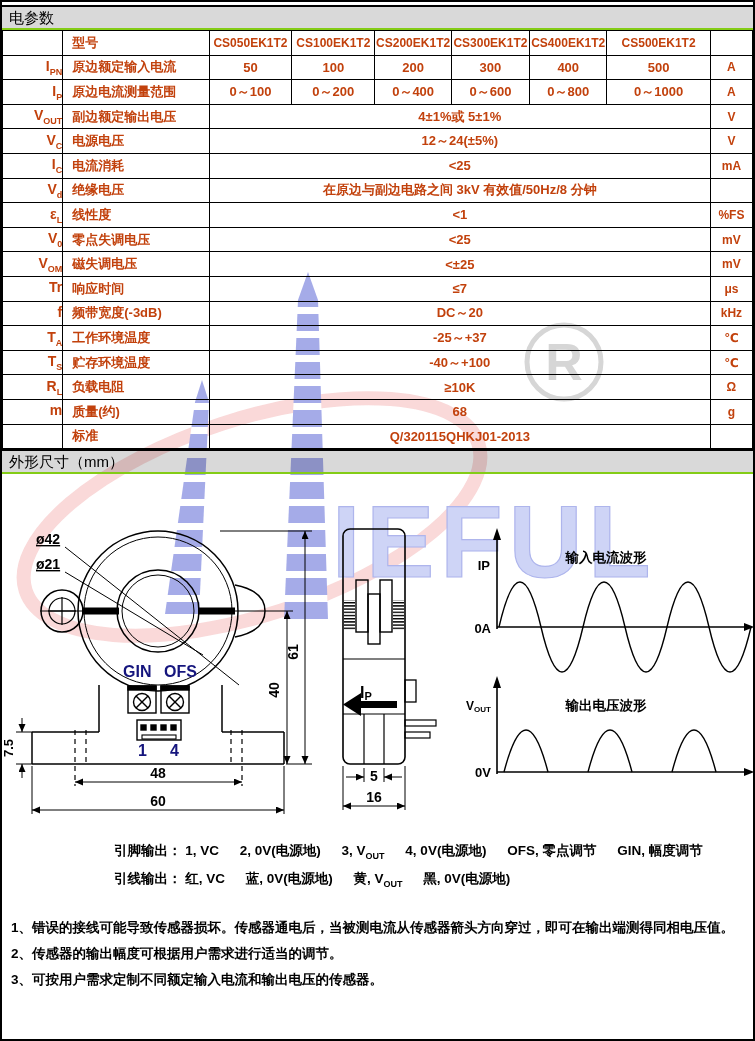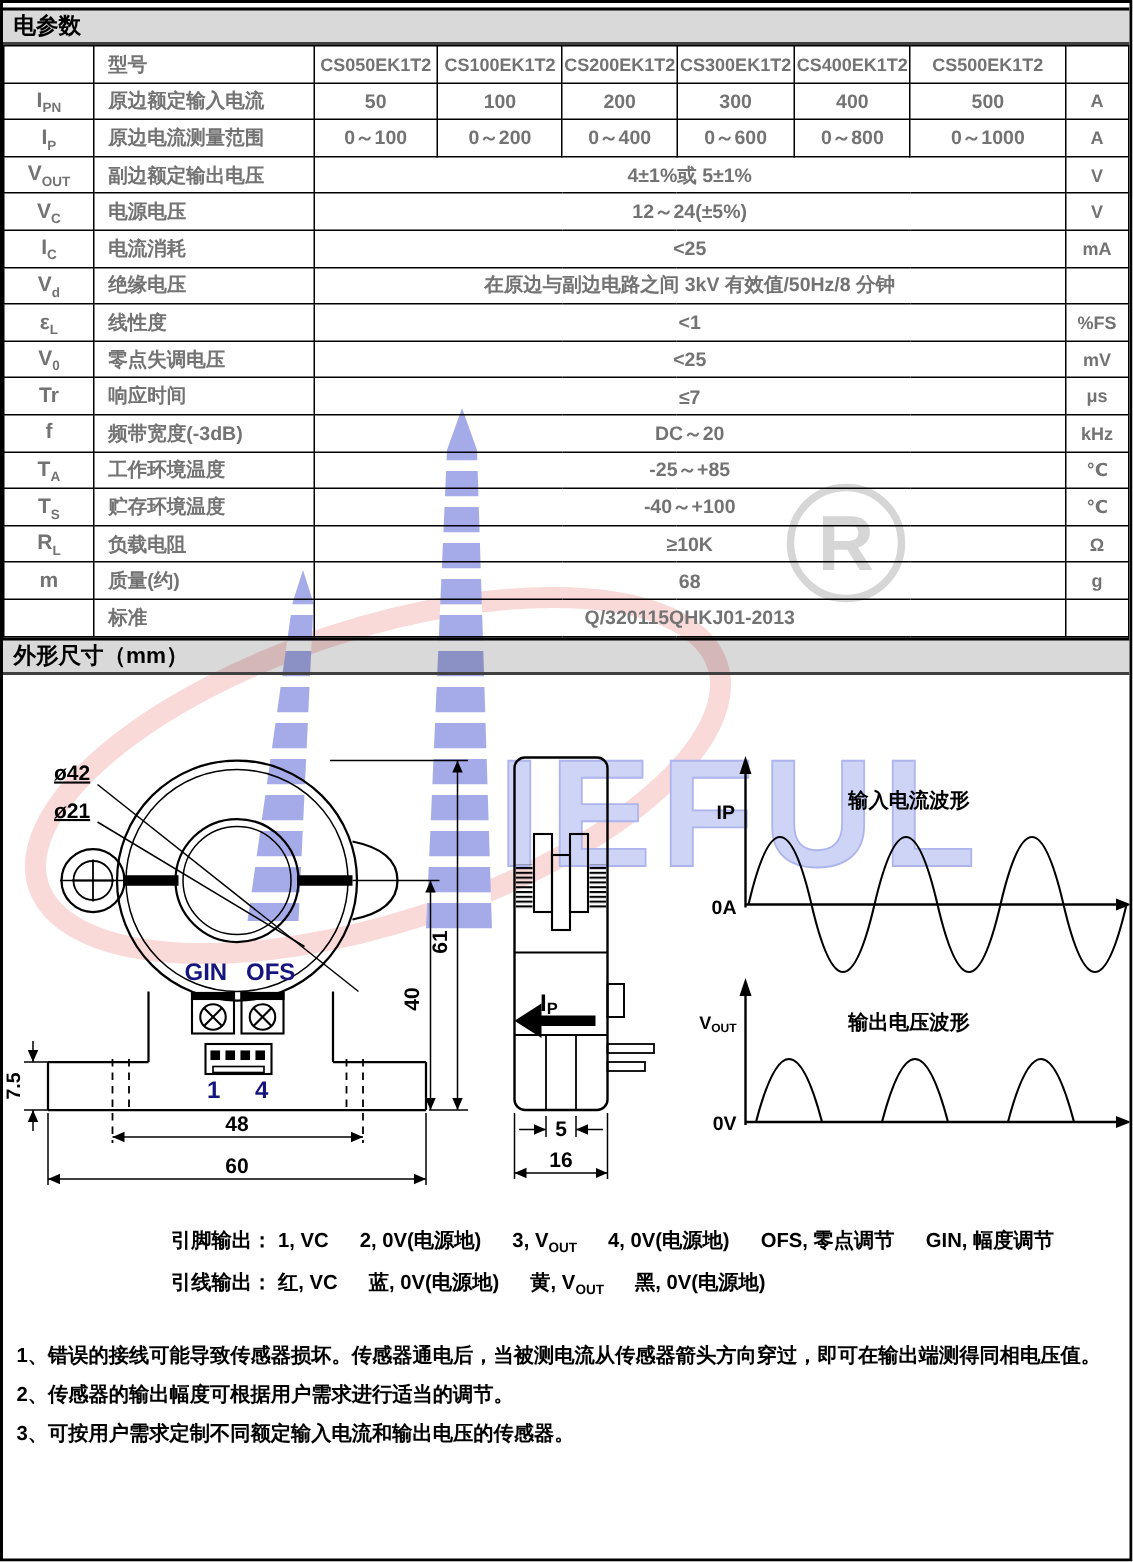--- a/index.html
+++ b/index.html
@@ -1,25 +1,25 @@
 <!DOCTYPE html>
 <html><head>
 <meta charset="utf-8">
 <style>
   html,body{margin:0;padding:0;background:#fff;}
   .page{position:relative;width:755px;height:1041px;background:#fff;border:2px solid #000;
         box-sizing:border-box;font-family:"Liberation Sans","DejaVu Sans",sans-serif;overflow:hidden;}
   .watermark{position:absolute;left:0;top:0;z-index:0;pointer-events:none;}
   .content{position:relative;z-index:1;}
   .topstrip{height:3px;}
-  .secbar{height:21px;border-top:2px solid #000;border-bottom:2px solid #404040;
-          background:rgba(0,0,0,0.15);font-weight:bold;font-size:15px;line-height:21px;padding-left:7px;}
-  table.ptable{border-collapse:collapse;width:751px;table-layout:fixed;font-size:13px;font-weight:bold;color:#737373;}
+  .secbar{height:21px;border-top:2px solid #000;border-bottom:2px solid #84cc16;
+          background:rgba(0,0,0,0.15);font-weight:normal;font-size:15px;line-height:21px;padding-left:7px;}
+  table.ptable{border-collapse:collapse;width:751px;table-layout:fixed;font-size:13px;font-weight:bold;color:#c2410c;}
   .ptable td{border:1px solid #000;height:23.6px;text-align:center;padding:0;overflow:hidden;white-space:nowrap;}
-  .ptable td.sym{font-size:14px;}
+  .ptable td.sym{font-size:14px;text-align:right;}
   .ptable td.pname{text-align:left;padding-left:9px;}
   .ptable td.unit{font-size:12px;}
   .ptable td.model{font-size:12px;}
   .ptable sub{font-size:9px;}
   .valcell{position:relative;}
   .valcell .cond{position:absolute;left:8px;top:50%;transform:translateY(-50%);margin-top:43px;}
   .valcell .cond .gap{display:inline-block;width:16px;}
   .dimsbox{position:relative;height:435px;}
   .pinline{position:absolute;left:112px;font-size:13.5px;font-weight:bold;white-space:nowrap;}
   .pinline .item{margin-right:17px;}
@@ -144,35 +144,44 @@
         <tr>
           <td class="sym"><span>V</span><sub>0</sub></td>
           <td class="pname">零点失调电压</td>
           <td colspan="6" class="valcell">
             <span class="cond"><span>T</span><sub>A</sub><span>=25℃</span></span>
             <span class="val">&lt;25</span>
           </td>
           <td class="unit">mV</td>
         </tr>
         <tr>
+          <td class="sym"><span>V</span><sub>OM</sub></td>
+          <td class="pname">磁失调电压</td>
+          <td colspan="6" class="valcell">
+            <span class="cond"><span>I</span><sub>PN</sub><span>→0</span></span>
+            <span class="val">&lt;±25</span>
+          </td>
+          <td class="unit">mV</td>
+        </tr>
+        <tr>
           <td class="sym"><span>Tr</span><sub></sub></td>
           <td class="pname">响应时间</td>
           <td colspan="6" class="valcell"><span class="val">≤7</span></td>
           <td class="unit">μs</td>
         </tr>
         <tr>
           <td class="sym"><span>f</span><sub></sub></td>
           <td class="pname">频带宽度(-3dB)</td>
           <td colspan="6" class="valcell"><span class="val">DC～20</span></td>
           <td class="unit">kHz</td>
         </tr>
         <tr>
           <td class="sym"><span>T</span><sub>A</sub></td>
           <td class="pname">工作环境温度</td>
-          <td colspan="6" class="valcell"><span class="val">-25～+85</span></td>
+          <td colspan="6" class="valcell"><span class="val">-25～+37</span></td>
           <td class="unit">℃</td>
         </tr>
         <tr>
           <td class="sym"><span>T</span><sub>S</sub></td>
           <td class="pname">贮存环境温度</td>
           <td colspan="6" class="valcell"><span class="val">-40～+100</span></td>
           <td class="unit">℃</td>
         </tr>
         <tr>
           <td class="sym"><span>R</span><sub>L</sub></td>

